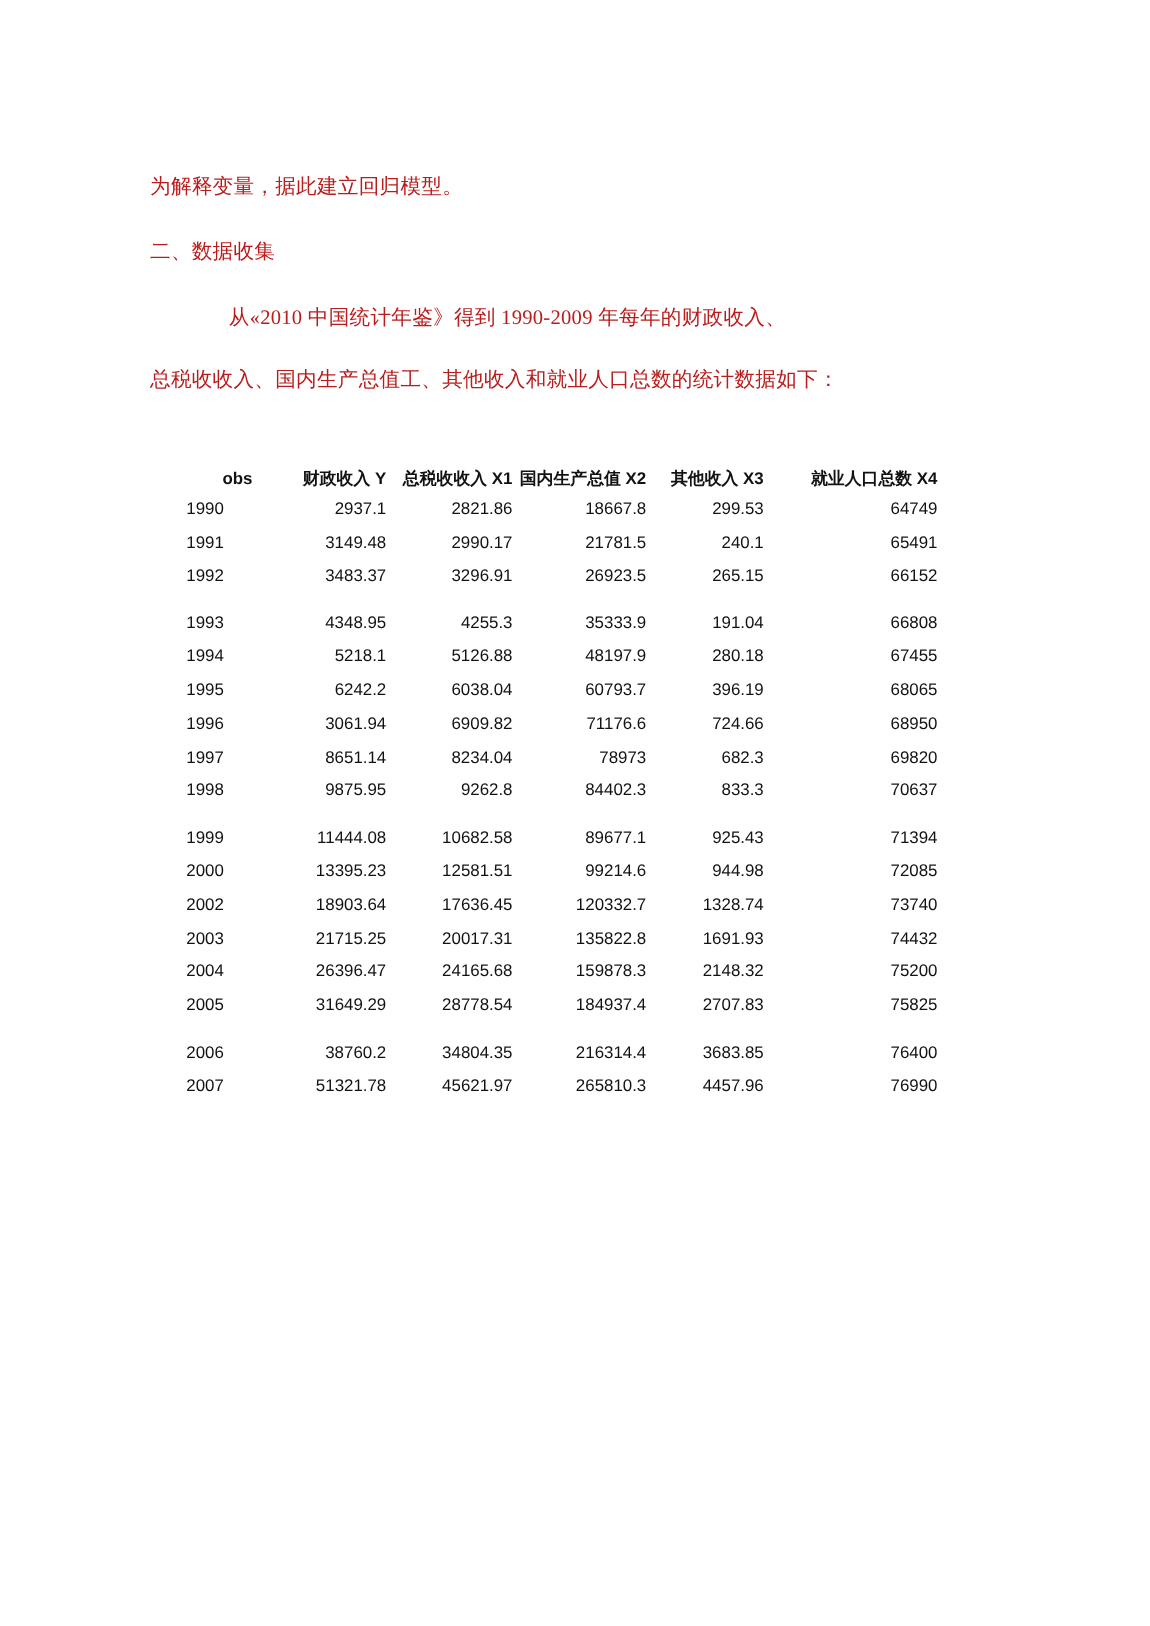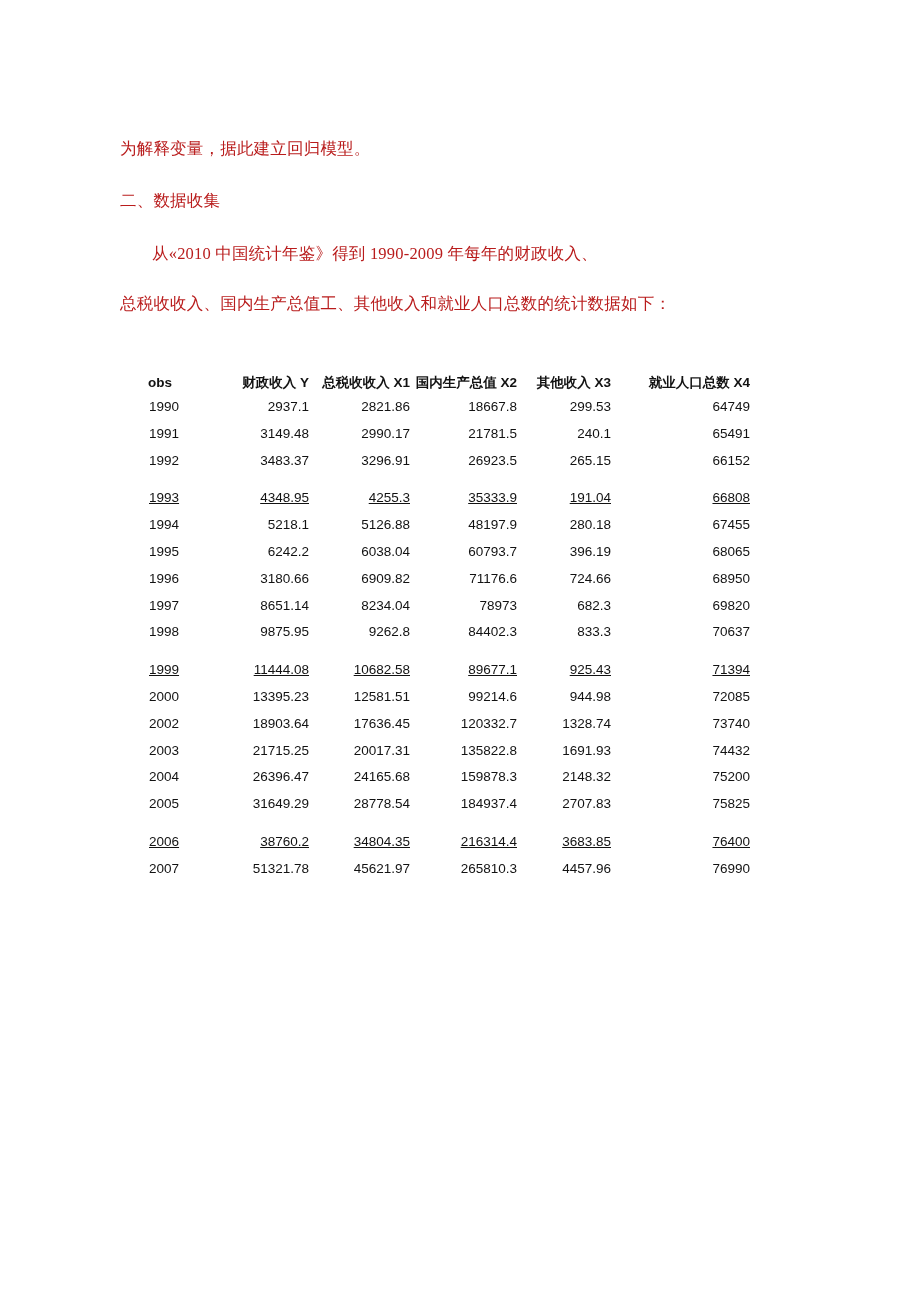--- a/index.html
+++ b/index.html
@@ -26,21 +26,21 @@
   .para {
     font-family: "Liberation Serif", "DejaVu Serif", serif;
     font-size: 16.5px;
     line-height: 1.35;
     letter-spacing: 0.2px;
     color: #b91c1c;
     white-space: nowrap;
   }
   .para.p1 { margin: 0 0 0 0; }
   .para.p2 { margin: 30px 0 0 0; }
-  .para.p3 { margin: 30px 0 0 32px; }
+  .para.p3 { margin: 30px 0 0 63px; }
   .para.p4 { margin: 28px 0 0 0; }
 
   
   .table-wrap {
     position: absolute;
     left: 148px;
     top: 372px;
     width: 602px;
   }
   table.stat {
@@ -67,40 +67,40 @@
   col.c4 { width: 94px; }
   col.c5 { width: 139px; }
 
   table.stat thead th {
     font-weight: 700;
     font-size: 13.5px;
     height: 22px;
     line-height: 22px;
   }
   th.h-obs {
-    text-align: left;
+    text-align: right;
     font-family: "Liberation Sans", "DejaVu Sans", sans-serif;
   }
   th.h-col {
     text-align: right;
     font-family: "Liberation Sans", "DejaVu Sans", sans-serif;
   }
   table.stat tbody td {
     text-align: right;
     height: 26.8px;
     line-height: 26.8px;
     font-weight: 400;
   }
   table.stat tbody td.obs {
     text-align: left;
     padding-left: 1px;
   }
   
   tr.gap-before td { padding-top: 11px; }
-  tr.tight td { height: 17px; line-height: 17px; text-decoration: underline; }
+  tr.tight td { height: 17px; line-height: 17px; }
 </style>
 </head>
 <body>
 
 <div class="prose">
   <p class="para p1">为解释变量，据此建立回归模型。</p>
   <p class="para p2">二、数据收集</p>
   <p class="para p3">从«2010 中国统计年鉴》得到 1990-2009 年每年的财政收入、</p>
   <p class="para p4">总税收收入、国内生产总值工、其他收入和就业人口总数的统计数据如下：</p>
 </div>
@@ -169,21 +169,21 @@
         <tr>
           <td class="obs">1995</td>
           <td>6242.2</td>
           <td>6038.04</td>
           <td>60793.7</td>
           <td>396.19</td>
           <td>68065</td>
         </tr>
         <tr>
           <td class="obs">1996</td>
-          <td>3180.66</td>
+          <td>3061.94</td>
           <td>6909.82</td>
           <td>71176.6</td>
           <td>724.66</td>
           <td>68950</td>
         </tr>
         <tr>
           <td class="obs">1997</td>
           <td>8651.14</td>
           <td>8234.04</td>
           <td>78973</td>

